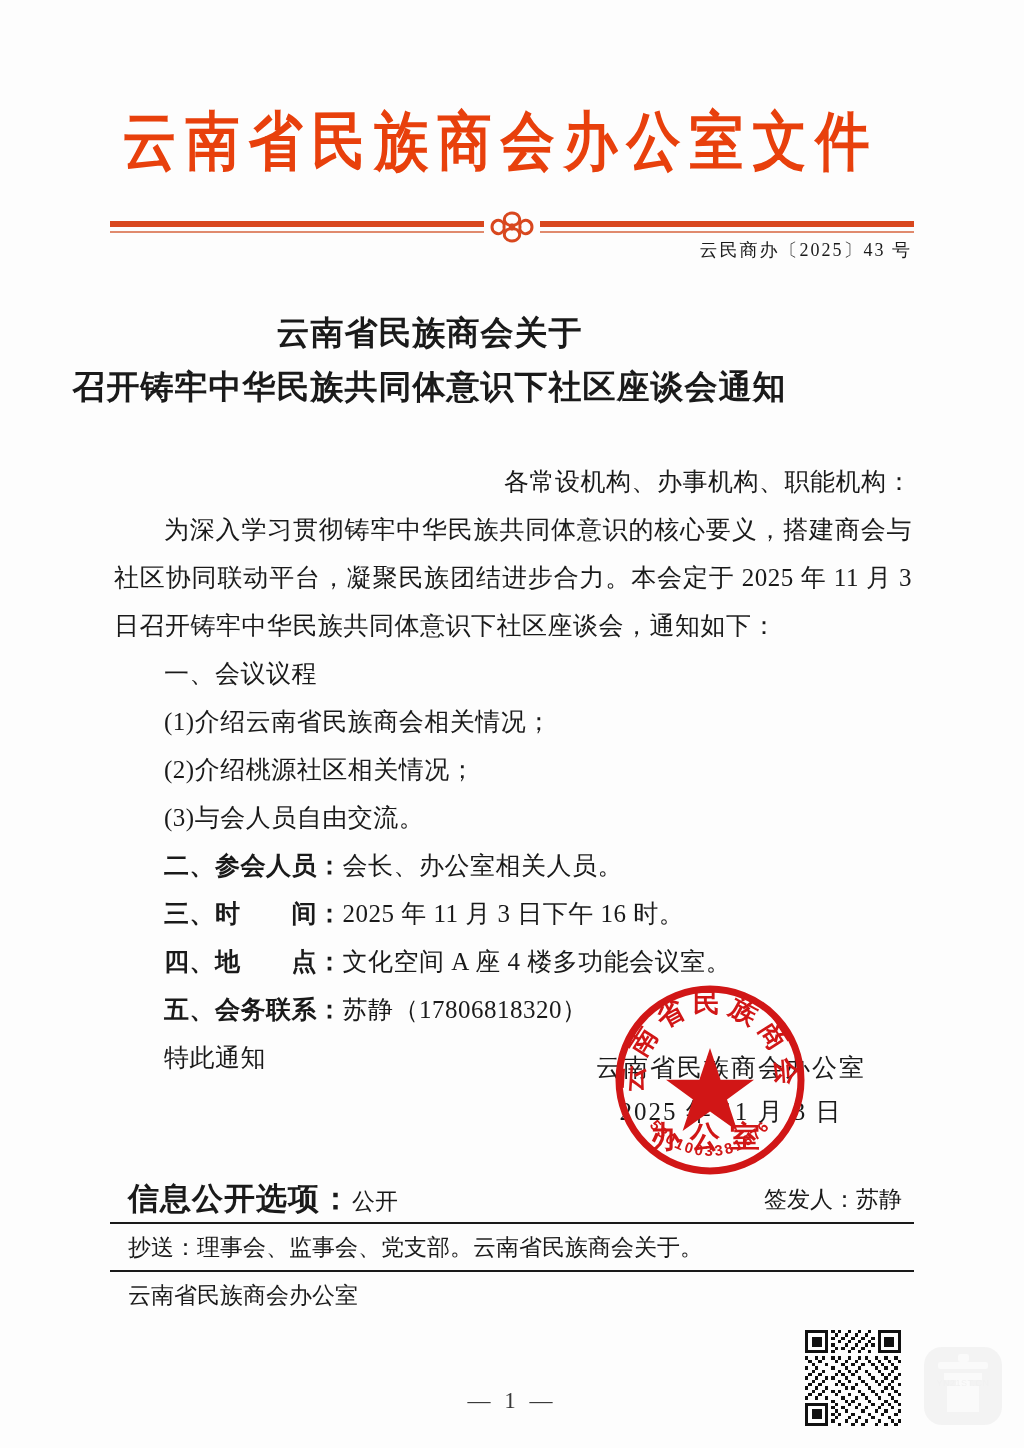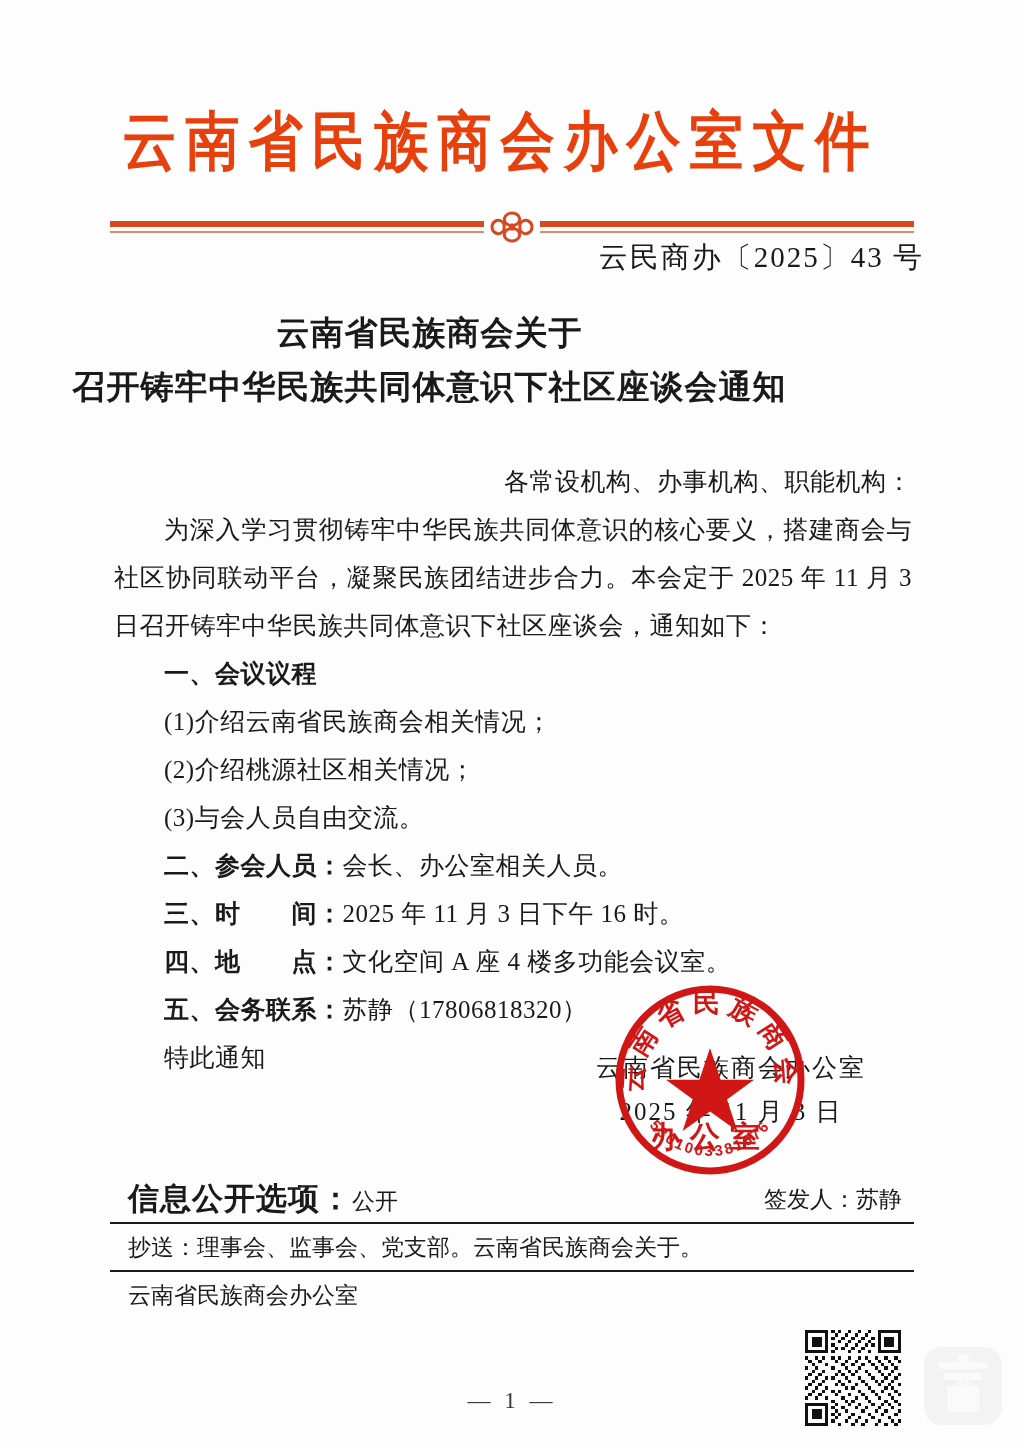--- a/index.html
+++ b/index.html
@@ -64,23 +64,23 @@
     width: 56px;
     height: 38px;
     margin-left: -28px;
     background: #fdfdfd;
   }
   .ornament svg { display: block; }
 
   
   .docnum {
     position: absolute;
-    right: 100px;
+    right: 112px;
     top: 238px;
-    font-size: 29px;
+    font-size: 18px;
     letter-spacing: 2px;
     white-space: nowrap;
   }
 
   
   .doc-title {
     position: absolute;
     left: 0;
     top: 306px;
     width: 859px;
@@ -106,21 +106,21 @@
   .addressee { margin: 0; text-align: right; }
   .para {
     margin: 0;
     text-align: justify;
     text-justify: inter-character;
     text-indent: 2em;
   }
   .sec-head {
     margin: 0;
     text-indent: 2em;
-    font-weight: 700;
+    font-weight: 400;
   }
   .agenda-item {
     margin: 0;
     text-indent: 2em;
   }
   .sec-line {
     margin: 0;
     text-indent: 2em;
     white-space: nowrap;
   }

